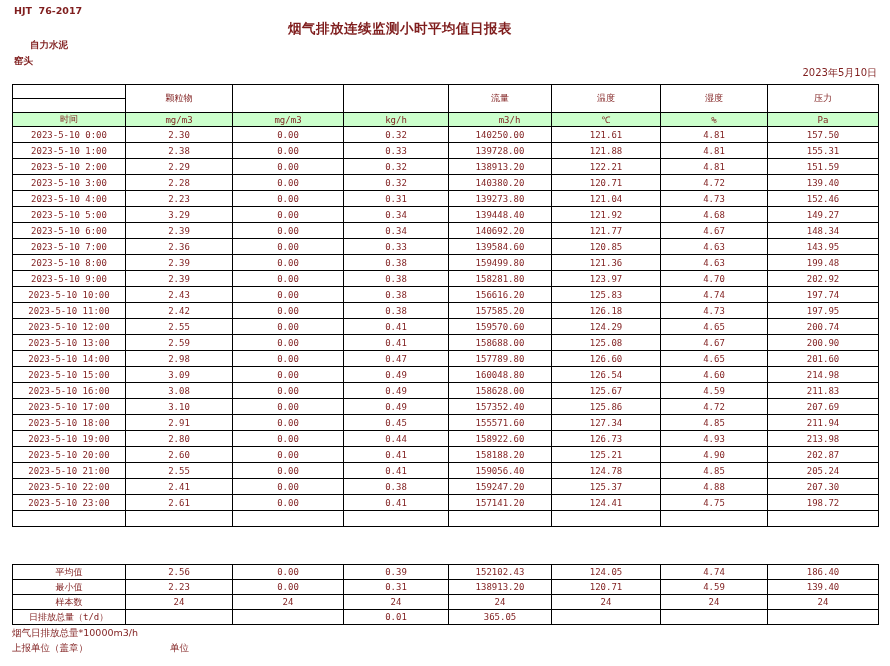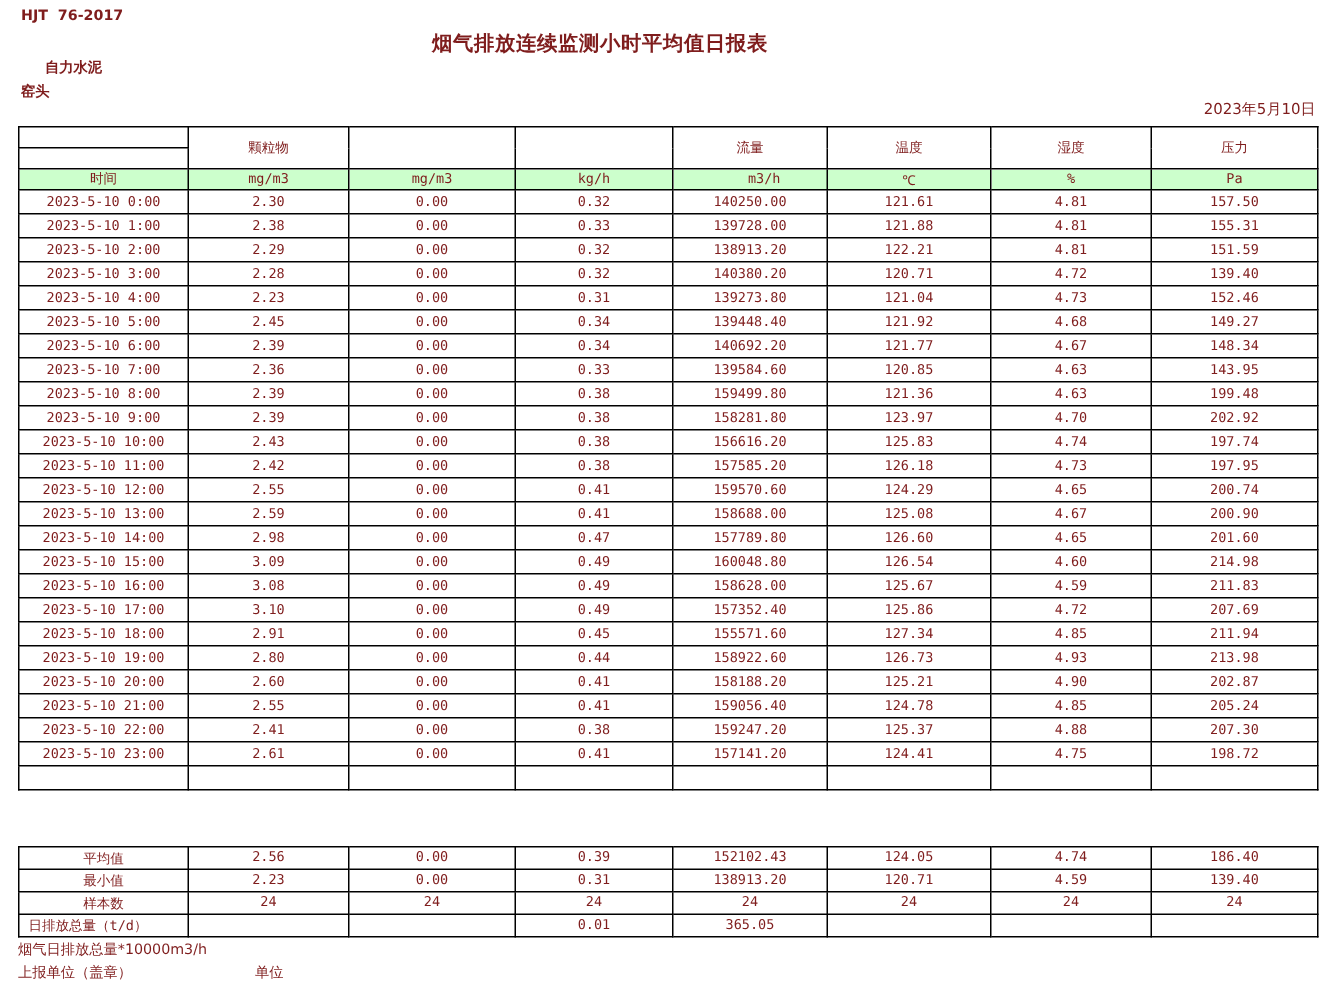--- a/index.html
+++ b/index.html
@@ -23,21 +23,21 @@
     border:1px solid #000; padding:0 2px; margin:0;
     font-size:9px; font-weight:normal; text-align:center; vertical-align:middle;
     white-space:nowrap; overflow:hidden;
     font-family:"DejaVu Sans Mono","Liberation Mono",monospace;
   }
   tr.hdr-a td, tr.hdr-a th { height:13px; }
   tr.hdr-b td { height:13px; }
   td.split-top { border-bottom:1px solid #000; }
   table.main tbody tr { height:16px; }
   table.summary tr { height:15px; }
-  table.summary tr:last-child td:first-child { text-align:left; padding-left:6px; }
+  table.summary tr:last-child td:first-child { text-align:left; padding-left:16px; }
 
   .foot-note { position:absolute; left:12px; top:627px; font-size:9.5px; }
   .foot-report { position:absolute; left:12px; top:642px; font-size:9.5px;text-align:right; }
   .foot-unit { position:absolute; left:170px; top:642px; font-size:9.5px; }
 </style>
 </head>
 <body>
 
 <div class="page">
 
@@ -129,21 +129,21 @@
           <td>2.23</td>
           <td>0.00</td>
           <td>0.31</td>
           <td>139273.80</td>
           <td>121.04</td>
           <td>4.73</td>
           <td>152.46</td>
         </tr>
         <tr>
           <td>2023-5-10 5:00</td>
-          <td>2.45</td>
+          <td>3.29</td>
           <td>0.00</td>
           <td>0.34</td>
           <td>139448.40</td>
           <td>121.92</td>
           <td>4.68</td>
           <td>149.27</td>
         </tr>
         <tr>
           <td>2023-5-10 6:00</td>
           <td>2.39</td>

